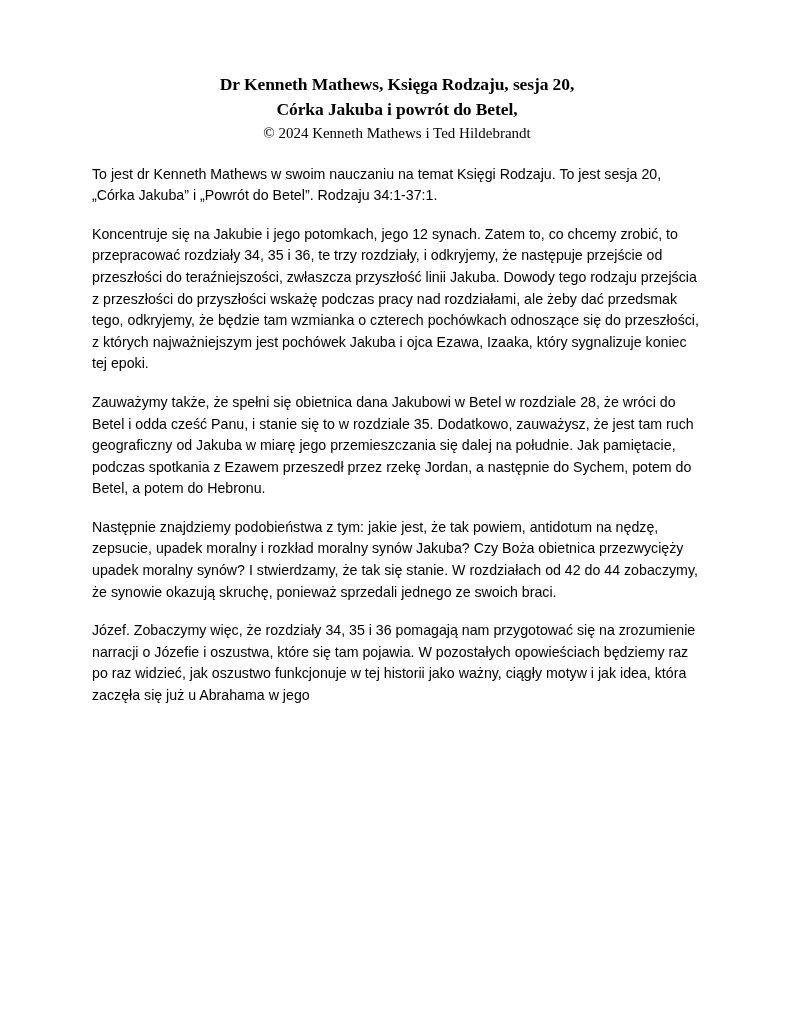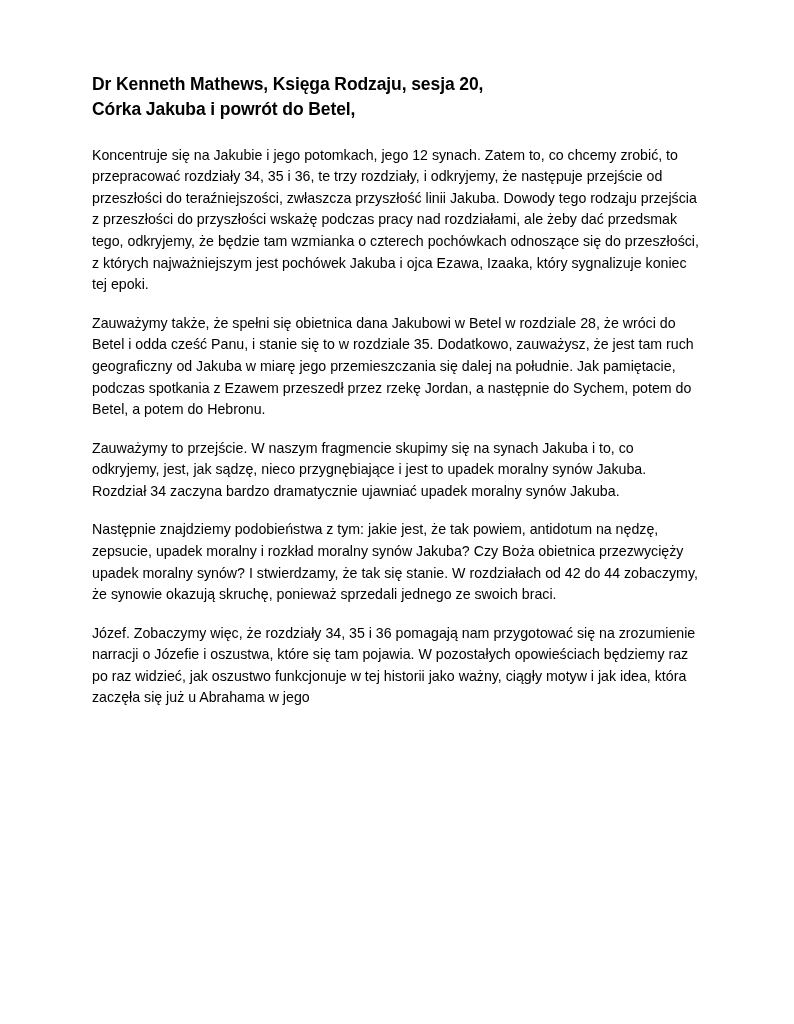--- a/index.html
+++ b/index.html
@@ -16,26 +16,28 @@
   }
   .page {
     position: relative;
     width: 794px;
     height: 1024px;
     box-sizing: border-box;
     padding: 60px 92px 40px 92px;
     background: #ffffff;
   }
   .doc-title {
+    text-align: center;
     font-weight: bold;
     font-size: 17.5px;
     line-height: 1.45;
     letter-spacing: -0.1px;
     margin: 0;
     padding-top: 12px;
+    font-family: Liberation Serif, serif;
   }
   .doc-title .line {
     display: block;
     white-space: nowrap;
   }
   .copyright {
     text-align: center;
     font-family: "Liberation Serif", serif;
     font-size: 15px;
     margin-top: 2px;
@@ -58,22 +60,23 @@
 </head>
 <body>
 
 <div class="page">
 
   <h1 class="doc-title">
     <span class="line">Dr Kenneth Mathews, Księga Rodzaju, sesja 20,</span>
     <span class="line">Córka Jakuba i powrót do Betel,</span>
   </h1>
 
+  <p class="copyright">© 2024 Kenneth Mathews i Ted Hildebrandt</p>
 
   <div class="body-text">
+    <p class="para">To jest dr Kenneth Mathews w swoim nauczaniu na temat Księgi Rodzaju. To jest sesja 20, „Córka Jakuba” i „Powrót do Betel”. Rodzaju 34:1-37:1.</p>
     <p class="para">Koncentruje się na Jakubie i jego potomkach, jego 12 synach. Zatem to, co chcemy zrobić, to przepracować rozdziały 34, 35 i 36, te trzy rozdziały, i odkryjemy, że następuje przejście od przeszłości do teraźniejszości, zwłaszcza przyszłość linii Jakuba. Dowody tego rodzaju przejścia z przeszłości do przyszłości wskażę podczas pracy nad rozdziałami, ale żeby dać przedsmak tego, odkryjemy, że będzie tam wzmianka o czterech pochówkach odnoszące się do przeszłości, z których najważniejszym jest pochówek Jakuba i ojca Ezawa, Izaaka, który sygnalizuje koniec tej epoki.</p>
     <p class="para">Zauważymy także, że spełni się obietnica dana Jakubowi w Betel w rozdziale 28, że wróci do Betel i odda cześć Panu, i stanie się to w rozdziale 35. Dodatkowo, zauważysz, że jest tam ruch geograficzny od Jakuba w miarę jego przemieszczania się dalej na południe. Jak pamiętacie, podczas spotkania z Ezawem przeszedł przez rzekę Jordan, a następnie do Sychem, potem do Betel, a potem do Hebronu.</p>
-    <p class="para">Zauważymy to przejście. W naszym fragmencie skupimy się na synach Jakuba i to, co odkryjemy, jest, jak sądzę, nieco przygnębiające i jest to upadek moralny synów Jakuba. Rozdział 34 zaczyna bardzo dramatycznie ujawniać upadek moralny synów Jakuba.</p>
     <p class="para">Następnie znajdziemy podobieństwa z tym: jakie jest, że tak powiem, antidotum na nędzę, zepsucie, upadek moralny i rozkład moralny synów Jakuba? Czy Boża obietnica przezwycięży upadek moralny synów? I stwierdzamy, że tak się stanie. W rozdziałach od 42 do 44 zobaczymy, że synowie okazują skruchę, ponieważ sprzedali jednego ze swoich braci.</p>
     <p class="para">Józef. Zobaczymy więc, że rozdziały 34, 35 i 36 pomagają nam przygotować się na zrozumienie narracji o Józefie i oszustwa, które się tam pojawia. W pozostałych opowieściach będziemy raz po raz widzieć, jak oszustwo funkcjonuje w tej historii jako ważny, ciągły motyw i jak idea, która zaczęła się już u Abrahama w jego</p>
   </div>
 
 </div>
 
 </body></html>

